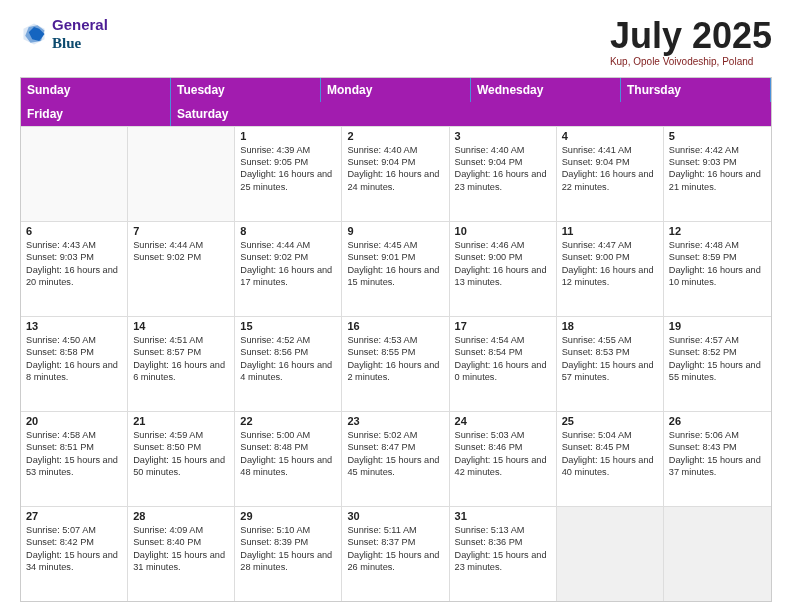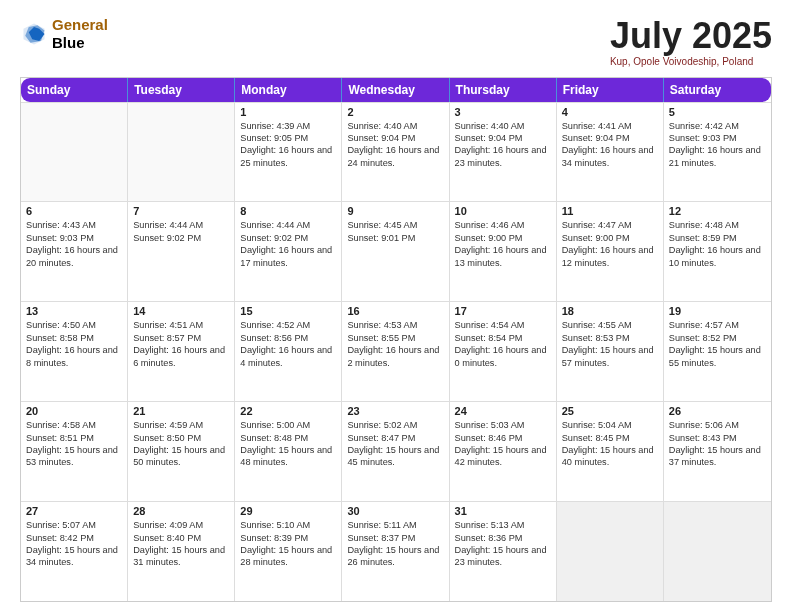--- a/index.html
+++ b/index.html
@@ -26,22 +26,22 @@
     .logo {
       display: flex;
       align-items: center;
       gap: 4px;
     }
     .logo-text {
       font-size: 15px;
       font-weight: bold;
       line-height: 1.2;
     }
-    .logo-general { color: #a16207; text-align: center; }
-    .logo-blue { color: #000000; }
+    .logo-general { color: #4c1d95; text-align: center; }
+    .logo-blue { color: #0c4a6e; font-family: Liberation Serif, serif; }
     .logo-icon {
       width: 28px;
       height: 28px;
     }
     .title-block {
     }
     .month-title {
       font-size: 36px;
       font-weight: bold;
       color: #222;
@@ -52,23 +52,22 @@
       color: #7f1d1d;
     }
     .calendar {
       flex: 1;
       display: flex;
       flex-direction: column;
       border: 1px solid #ccc;
     }
     .cal-header-row {
       display: grid;
-      grid-template-columns: repeat(7, 1fr);
-      background: #6d28d9;
-      border-radius: 9px;
+      grid-template-columns: repeat(5, 1fr);
+      background: #a21caf;
     }
     .cal-header-cell {
       color: #fff;
       font-size: 12px;
       font-weight: bold;
       padding: 5px 6px;
       border-right: 1px solid #4a90d9;
     }
     .cal-header-cell:last-child { border-right: none; }
     .cal-body {
@@ -156,21 +155,21 @@
           <div class="cal-cell">
             <div class="day-num">3</div>
             <div class="cell-line">Sunrise: 4:40 AM</div>
             <div class="cell-line">Sunset: 9:04 PM</div>
             <div class="cell-line">Daylight: 16 hours and 23 minutes.</div>
           </div>
           <div class="cal-cell">
             <div class="day-num">4</div>
             <div class="cell-line">Sunrise: 4:41 AM</div>
             <div class="cell-line">Sunset: 9:04 PM</div>
-            <div class="cell-line">Daylight: 16 hours and 34 minutes.</div>
+            <div class="cell-line">Daylight: 16 hours and 22 minutes.</div>
           </div>
           <div class="cal-cell">
             <div class="day-num">5</div>
             <div class="cell-line">Sunrise: 4:42 AM</div>
             <div class="cell-line">Sunset: 9:03 PM</div>
             <div class="cell-line">Daylight: 16 hours and 21 minutes.</div>
           </div>
         </div>
         <div class="cal-row">
           <div class="cal-cell">
@@ -187,20 +186,21 @@
           <div class="cal-cell">
             <div class="day-num">8</div>
             <div class="cell-line">Sunrise: 4:44 AM</div>
             <div class="cell-line">Sunset: 9:02 PM</div>
             <div class="cell-line">Daylight: 16 hours and 17 minutes.</div>
           </div>
           <div class="cal-cell">
             <div class="day-num">9</div>
             <div class="cell-line">Sunrise: 4:45 AM</div>
             <div class="cell-line">Sunset: 9:01 PM</div>
+            <div class="cell-line">Daylight: 16 hours and 15 minutes.</div>
           </div>
           <div class="cal-cell">
             <div class="day-num">10</div>
             <div class="cell-line">Sunrise: 4:46 AM</div>
             <div class="cell-line">Sunset: 9:00 PM</div>
             <div class="cell-line">Daylight: 16 hours and 13 minutes.</div>
           </div>
           <div class="cal-cell">
             <div class="day-num">11</div>
             <div class="cell-line">Sunrise: 4:47 AM</div>

